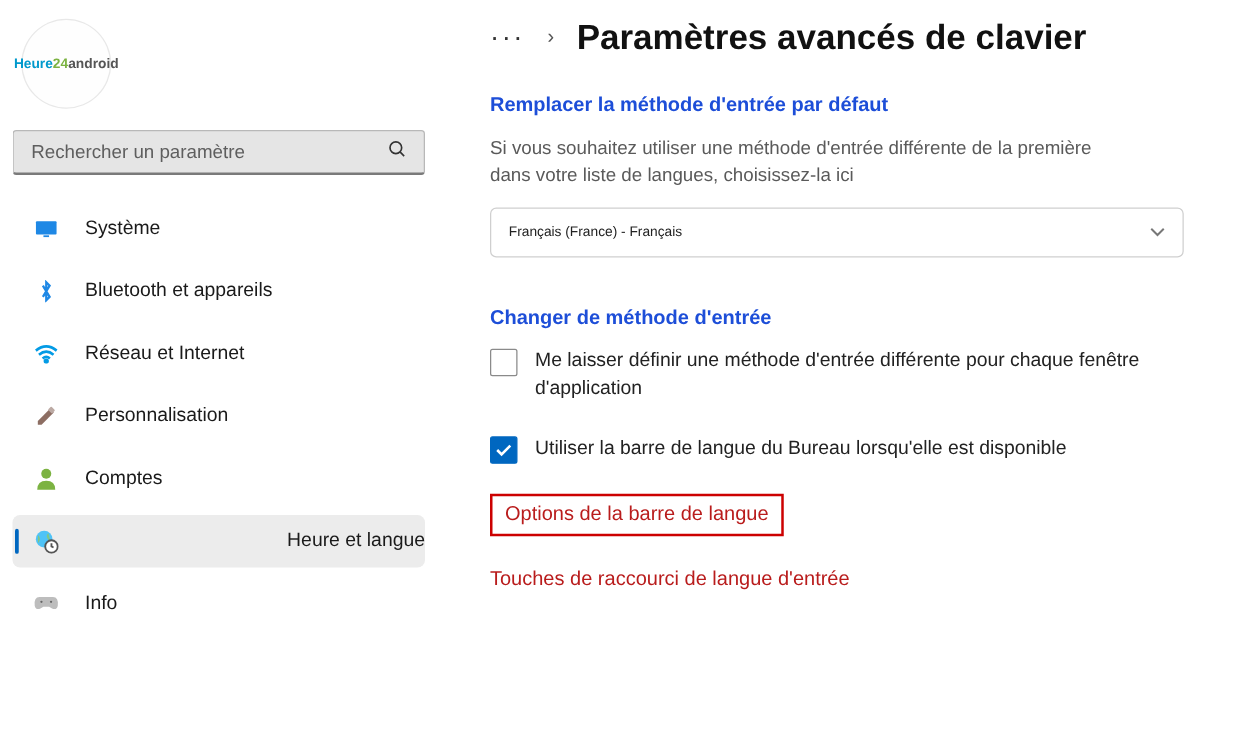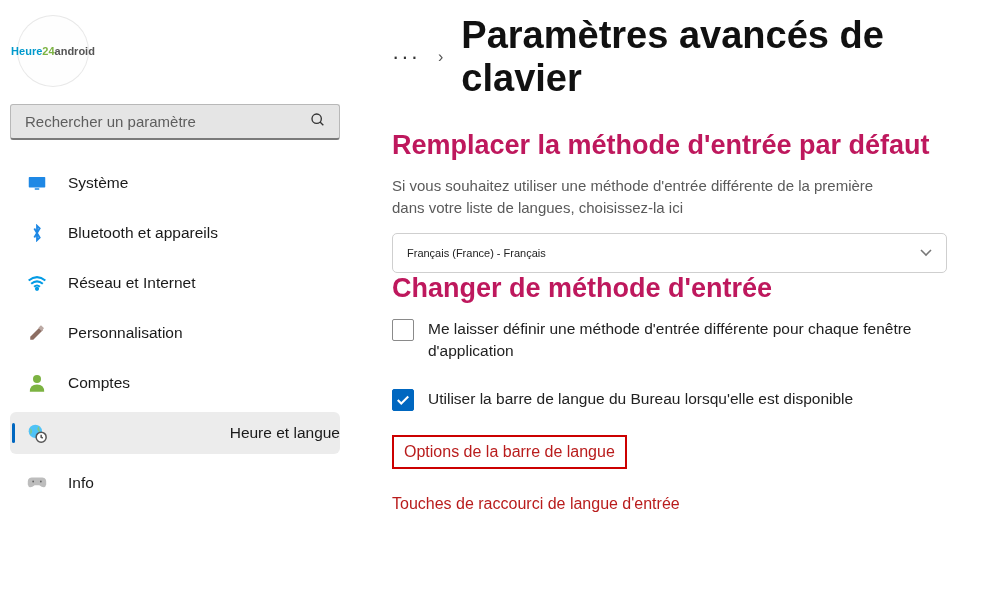--- a/index.html
+++ b/index.html
@@ -115,29 +115,29 @@
   }
   .more-btn {
     font-size: 22px;
     letter-spacing: 2px;
     color:#333;
     line-height: 1;
     cursor:pointer;
   }
   .chev { color:#555; font-size:16px; }
   .page-title {
-    font-size: 38px;
+    font-size: 28px;
     font-weight: 600;
     color:#111;
   }
 
   h2.sect {
-    font-size: 27px;
+    font-size: 16px;
     font-weight: 600;
-    color:#be185d;
+    color:#1d4ed8;
     margin-bottom: 14px;
   }
   .desc {
     color:#5a5a5a;
     font-size: 15px;
     line-height: 1.45;
     max-width: 490px;
     margin-bottom: 14px;
   }
 
@@ -150,21 +150,21 @@
     display:flex;
     align-items:center;
     padding: 0 14px;
     font-size: 11px;
     color:#222;
     cursor:pointer;
     justify-content: space-between;
   }
   .select .chev-d { color:#777; font-size:13px;}
 
-  .block { }
+  .block { margin-top: 40px; }
 
   .check-row {
     display:flex;
     align-items:flex-start;
     gap: 14px;
     max-width: 560px;
     margin-top: 8px;
   }
   .check-row + .check-row { margin-top: 26px; }
   .checkbox {

